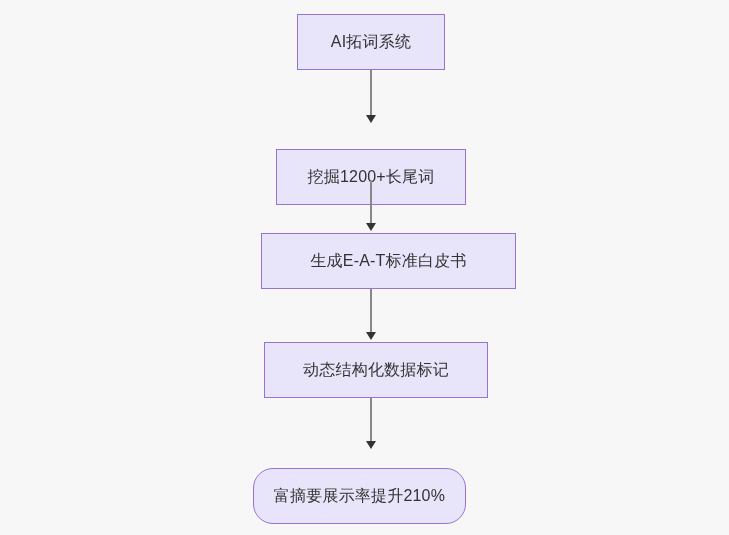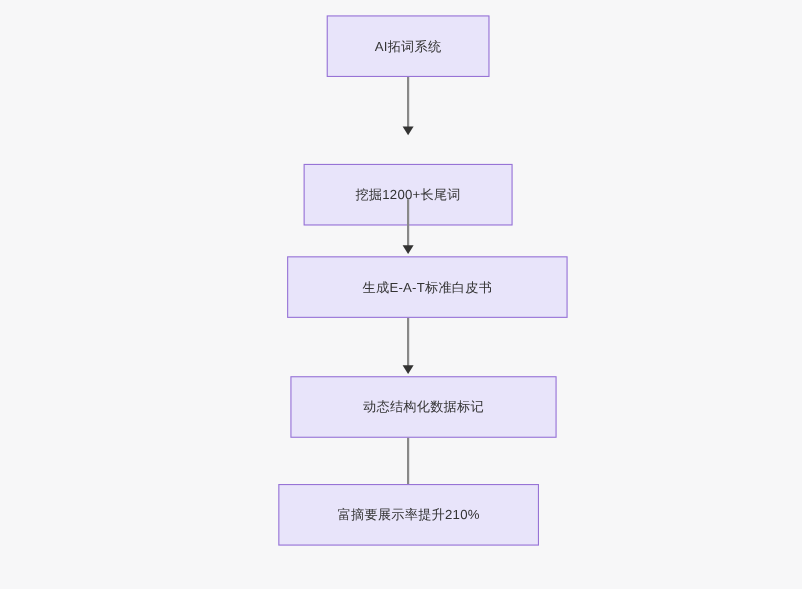--- a/index.html
+++ b/index.html
@@ -22,21 +22,21 @@
     position: absolute;
     box-sizing: border-box;
     height: 56px;
     background: #e8e4fa;
     border: 1px solid #9773d6;
     display: flex;
     align-items: center;
     justify-content: center;
   }
   .node-label {
-    font-size: 12px;
+    font-size: 16px;
     line-height: 1;
     color: #333333;
     white-space: nowrap;
     letter-spacing: 0.2px;
   }
   .edge {
     position: absolute;
     left: 370px;
     width: 2px;
     background: #888888;
@@ -69,24 +69,24 @@
   <div class="edge" style="top:181px; height:44px;"></div>
   <div class="arrowhead" style="left:366px; top:223px;"></div>
 
   <div class="node" style="left:261px; top:233px; width:255px;">
     <span class="node-label">生成E-A-T标准白皮书</span>
   </div>
 
   <div class="edge" style="top:289px; height:45px;"></div>
   <div class="arrowhead" style="left:366px; top:332px;"></div>
 
-  <div class="node" style="left:264px; top:342px; width:242px;">
+  <div class="node" style="left:264px; top:342px; width:224px;">
     <span class="node-label">动态结构化数据标记</span>
   </div>
 
   <div class="edge" style="top:398px; height:45px;"></div>
   <div class="arrowhead" style="left:366px; top:441px;"></div>
 
-  <div class="node" style="left:253px; top:440px; width:237px;">
+  <div class="node" style="left:253px; top:468px; width:213px;border-radius:20px;">
     <span class="node-label">富摘要展示率提升210%</span>
   </div>
 
 </div>
 
 </body></html>

